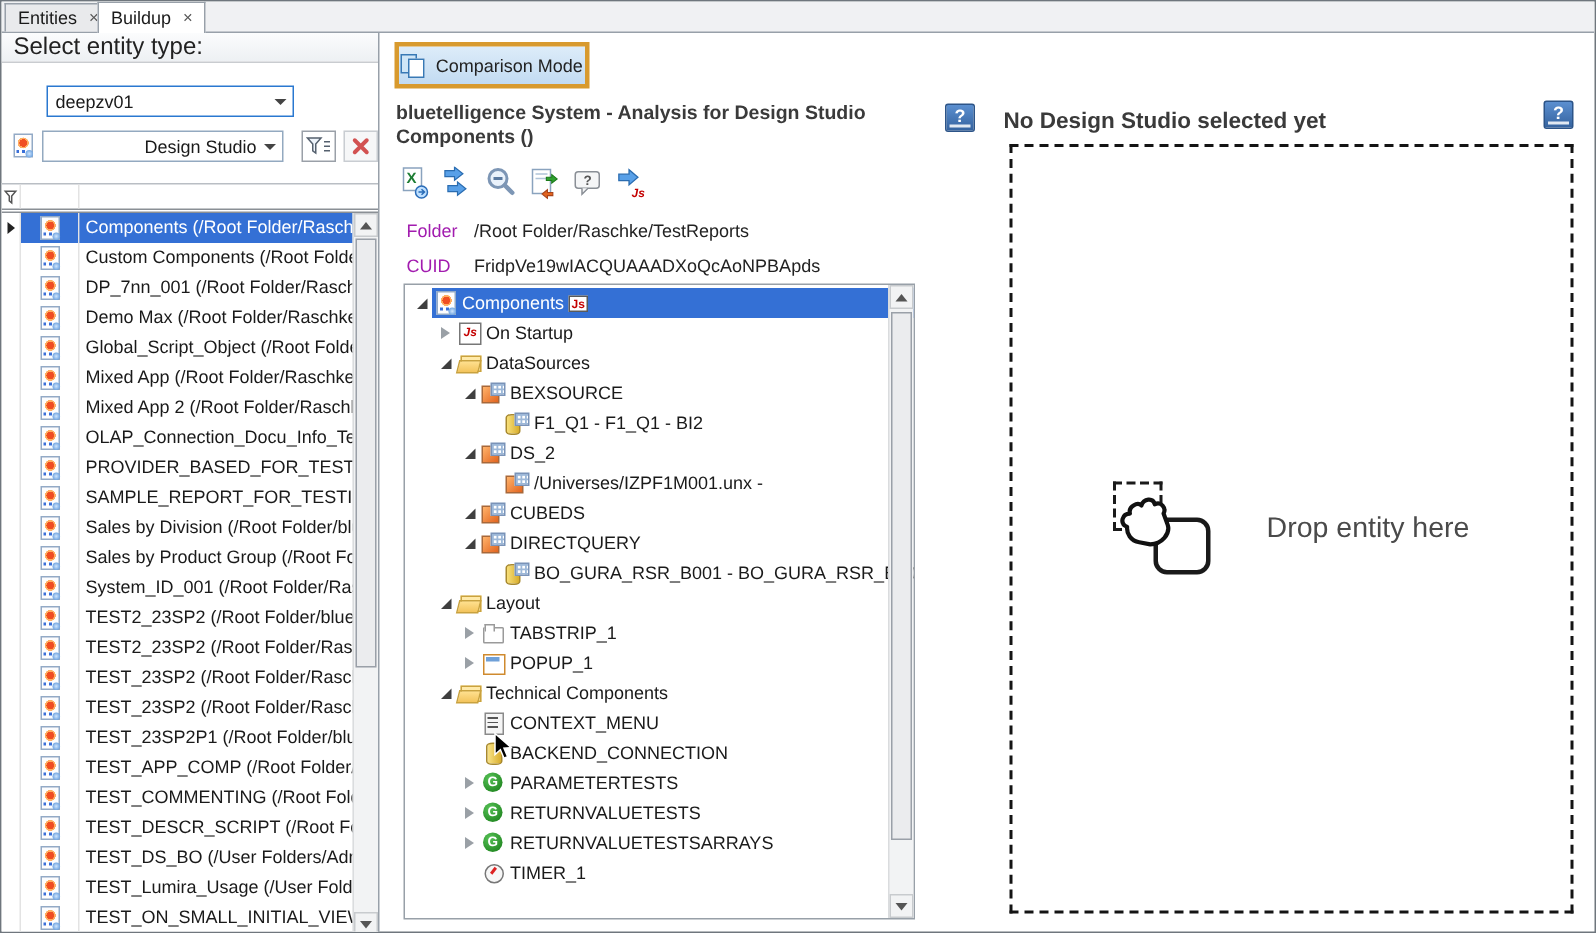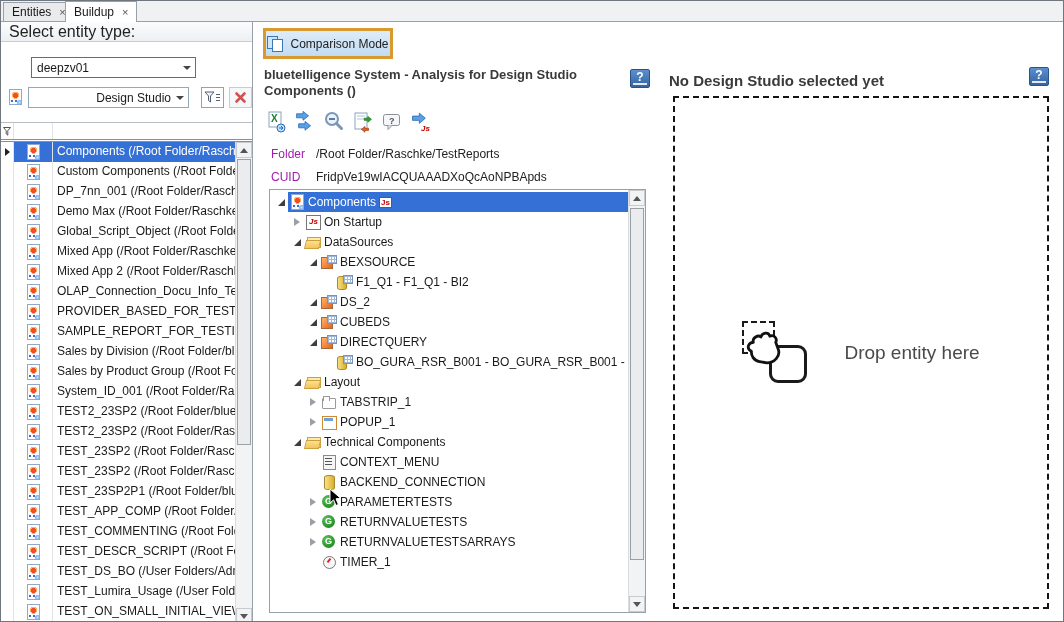--- a/index.html
+++ b/index.html
@@ -68,21 +68,21 @@
   .help-icon::after { content:""; position:absolute; left:2px; right:2px; bottom:2px; height:2px; background:rgba(255,255,255,.85); }
   .help-mid { position:absolute; left:629px; top:68px; }
   .help-right { position:absolute; left:1028px; top:66px; }
   .toolbar { position:absolute; left:263px; top:109px; display:flex; gap:5px; }
   .tbi { width:24px; height:24px; display:flex; align-items:center; justify-content:center; }
   .meta-row { position:absolute; left:270px; font-size:12px; display:flex; }
   .meta-label { width:45px; color:#a21caf; }
   .meta-value { color:#222; }
   .folder-row { top:146px; } .cuid-row { top:169px; }
   
-  .tree-box { position:absolute; left:268px; top:188px; width:377px; height:424px; border:1px solid #98a0a8; background:#fff; overflow:hidden; }
+  .tree-box { position:absolute; left:268px; top:188px; width:341px; height:424px; border:1px solid #98a0a8; background:#fff; overflow:hidden; }
   .tree-rows { padding-top:2px; }
   .tree-row { display:flex; align-items:center; height:20px; font-size:12px; white-space:nowrap; }
   .exp { width:14px; flex:none; display:flex; align-items:center; justify-content:center; }
   .exp-open  { width:0; height:0; border-left:7px solid transparent; border-bottom:7px solid #3f3f3f; }
   .exp-closed{ width:0; height:0; border-top:4px solid transparent; border-bottom:4px solid transparent; border-left:6px solid #9aa0a6; }
   .tree-content { display:flex; align-items:center; flex:1; height:20px; gap:3px; padding-left:1px; }
   .tree-content.selected { background:#3470d5; color:#fff; }
   .js-badge { display:inline-block; background:#fff; border:1px solid #5a5a5a; color:#c40000;
     font-size:8px; font-weight:bold; line-height:9px; padding:0 1px; vertical-align:5px; margin-left:0; }
   
@@ -493,20 +493,27 @@
         </div>
         <div class="tree-row" style="padding-left: 36px;">
           <span class="exp">
             <span class="exp-open"></span>
           </span>
           <span class="tree-content">
             <span class="icon datasource-cube"></span>
             <span>DS_2</span>
           </span>
         </div>
+        <div class="tree-row" style="padding-left: 52px;">
+          <span class="exp"></span>
+          <span class="tree-content">
+            <span class="icon universe-cube"></span>
+            <span>/Universes/IZPF1M001.unx -</span>
+          </span>
+        </div>
         <div class="tree-row" style="padding-left: 36px;">
           <span class="exp">
             <span class="exp-open"></span>
           </span>
           <span class="tree-content">
             <span class="icon datasource-cube"></span>
             <span>CUBEDS</span>
           </span>
         </div>
         <div class="tree-row" style="padding-left: 36px;">

